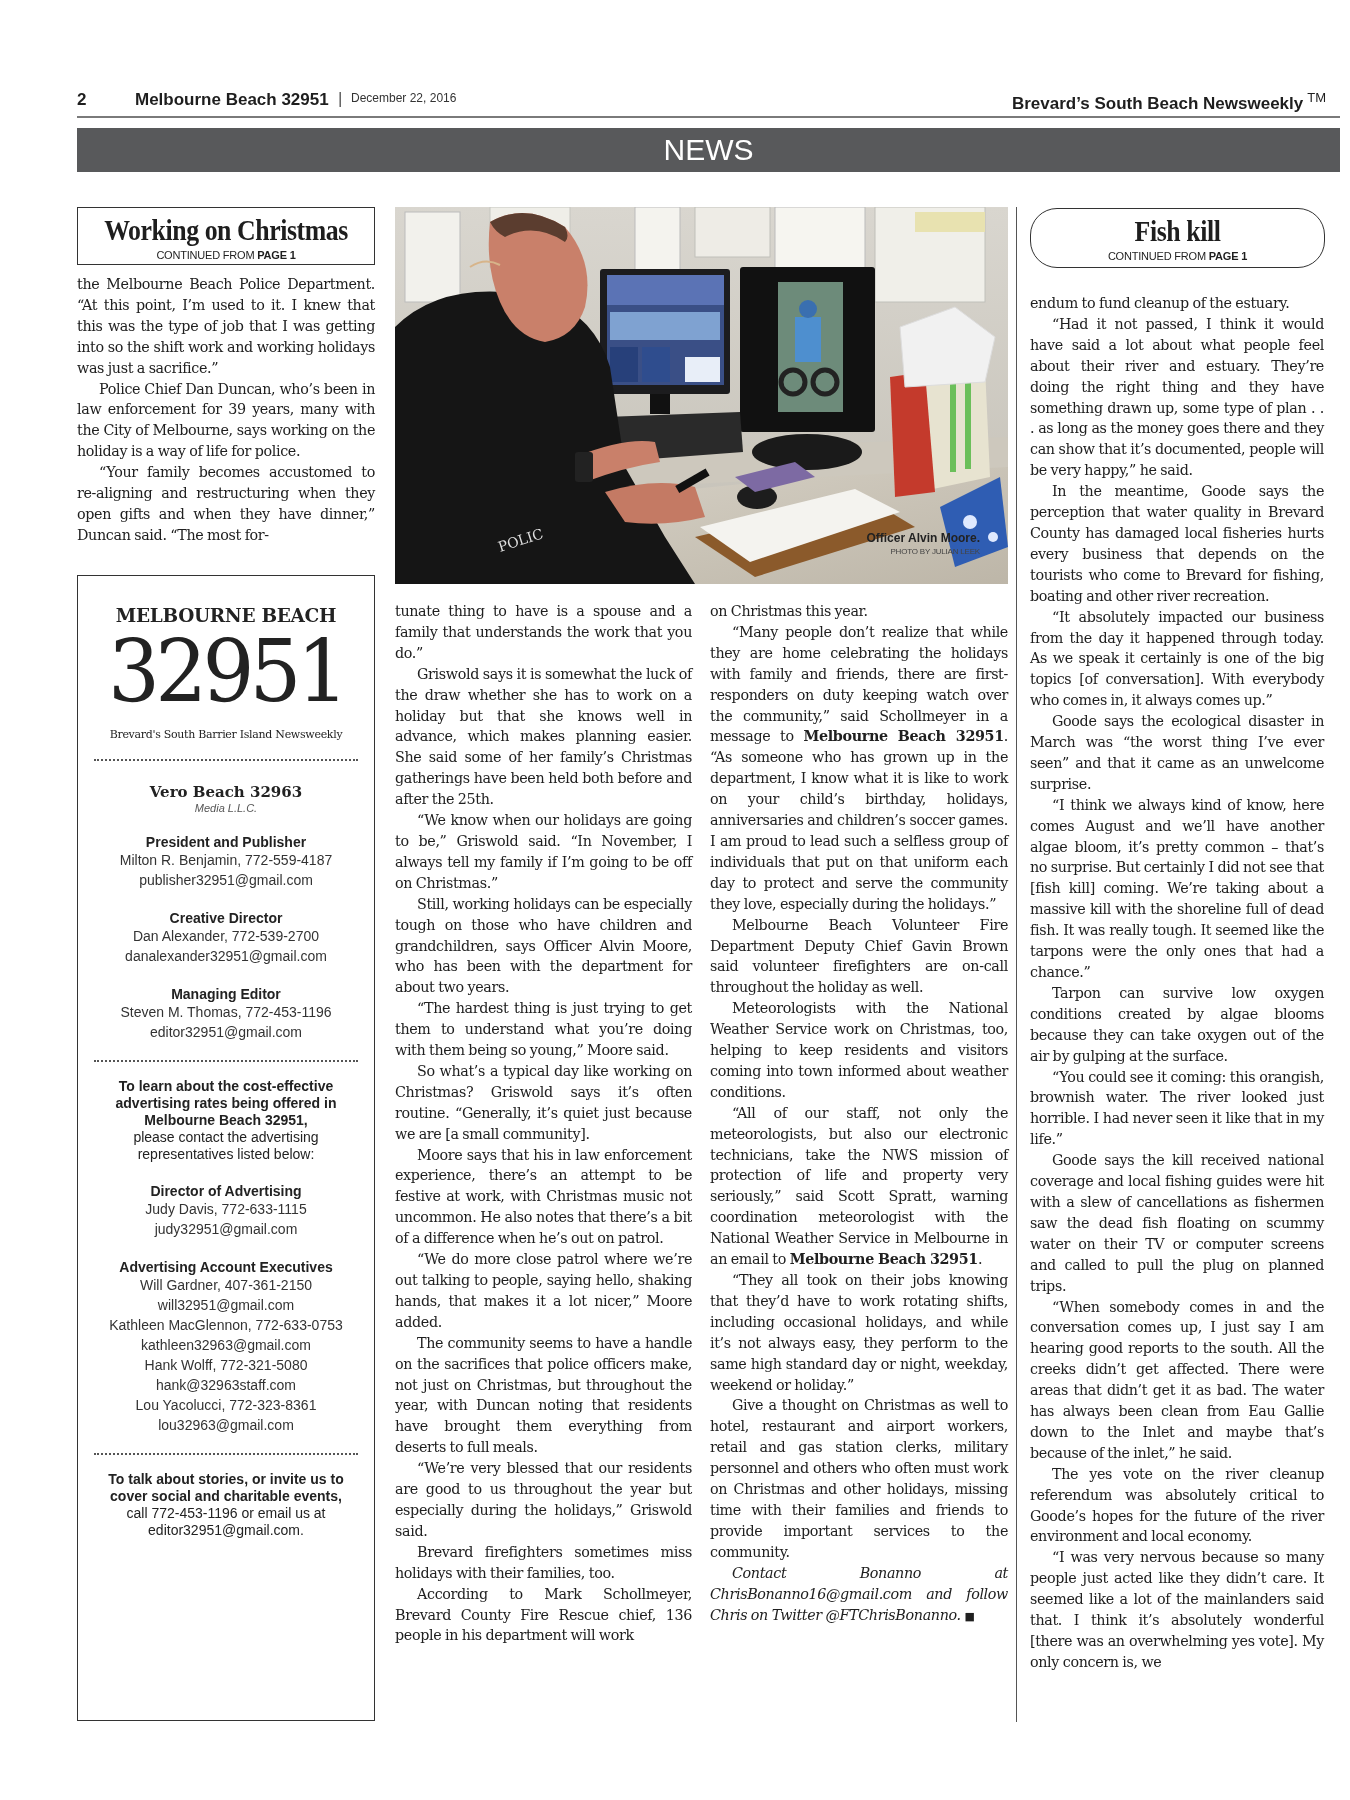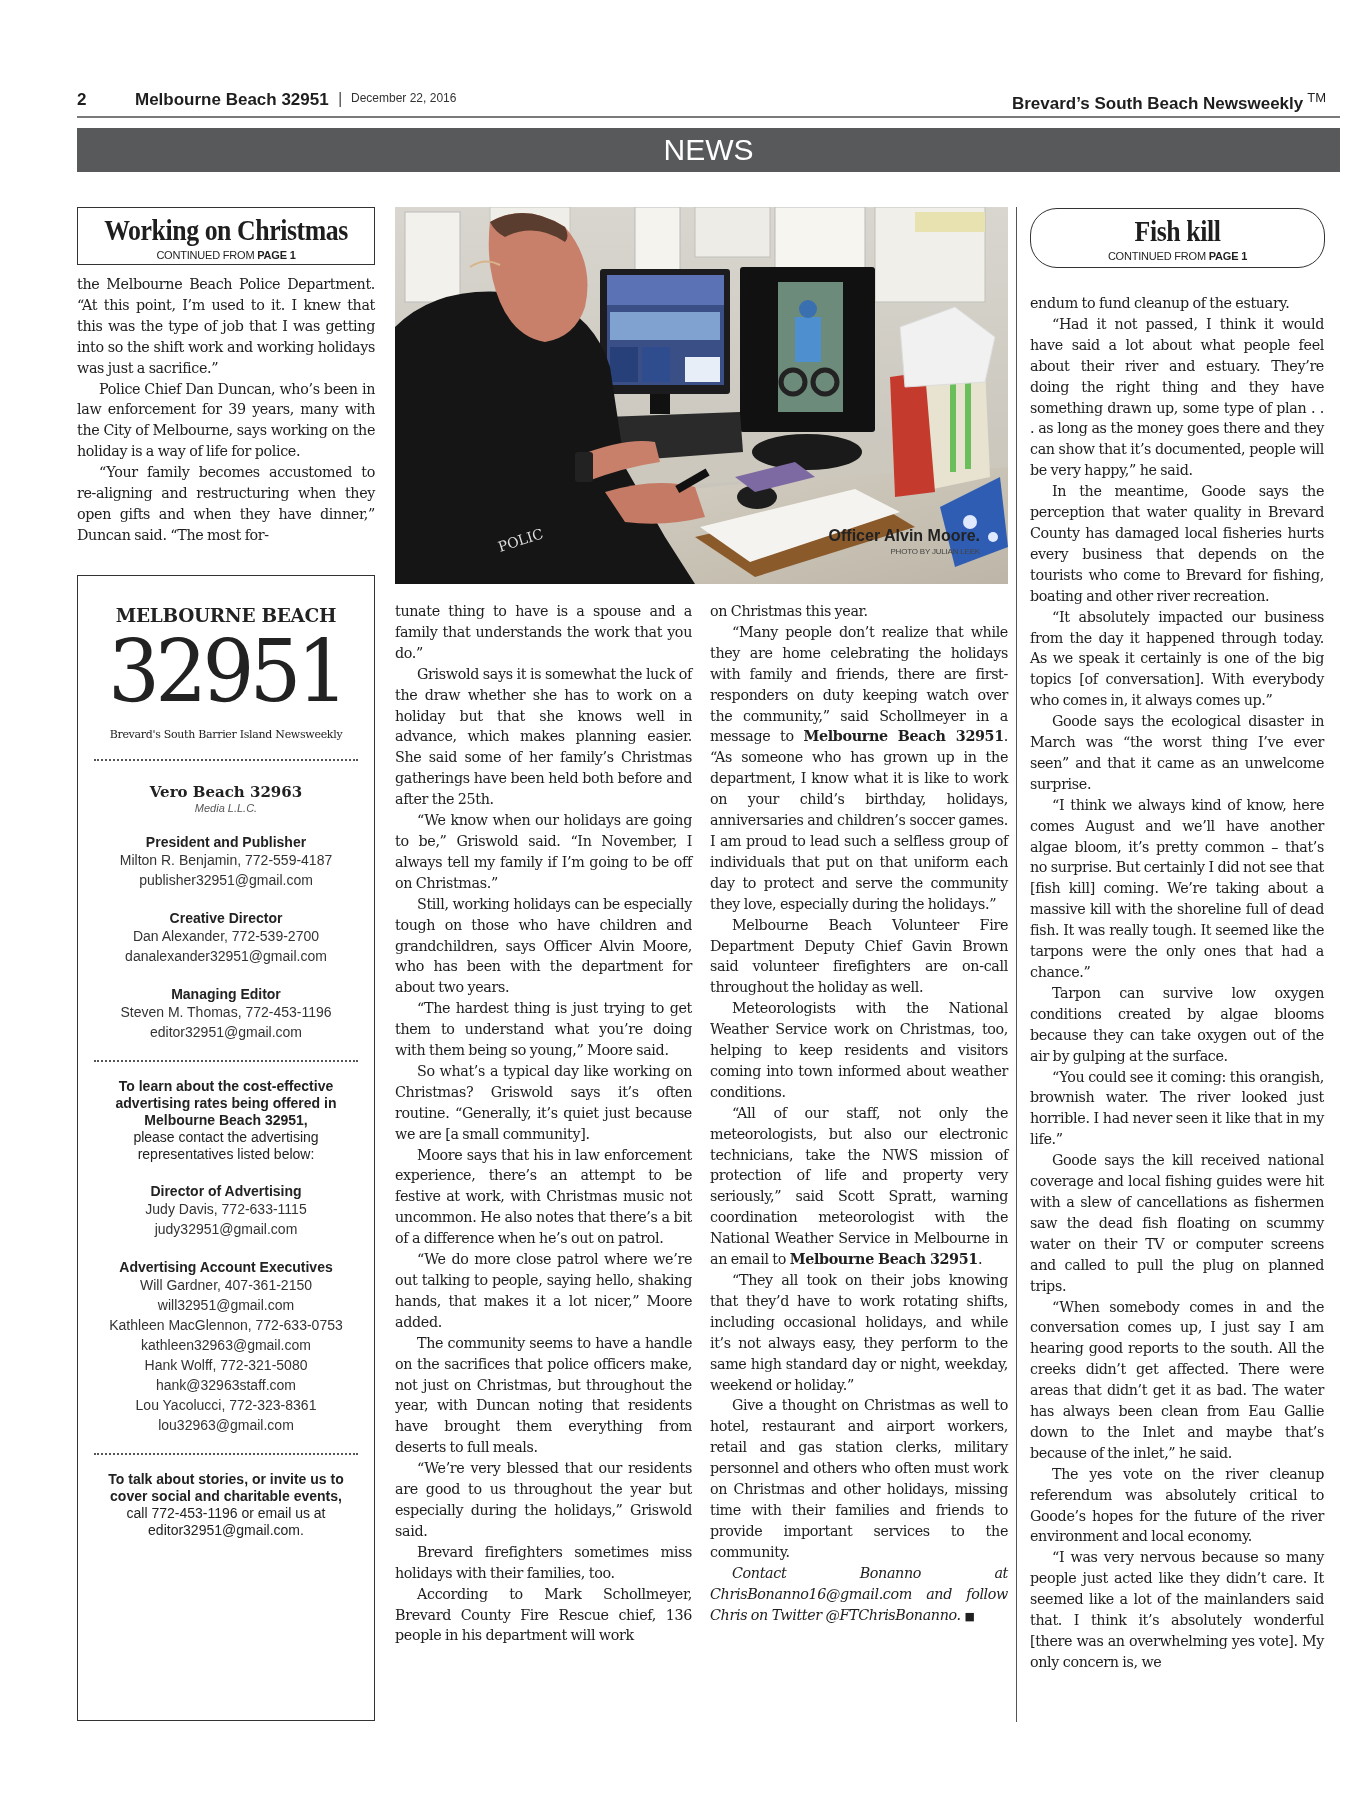--- a/index.html
+++ b/index.html
@@ -29,21 +29,21 @@
   
   .col { font-family:"DejaVu Serif", serif; font-size:14.3px; line-height:20.9px; text-align:justify; color:#202020; letter-spacing:-0.35px; word-spacing:-0.5px; }
   .col p { margin:0; text-indent:22px; }
   .col p.noindent { text-indent:0; }
   .col b { font-weight:bold; }
   .col i { font-style:italic; }
 
   
   #photo { left:395px; top:207px; width:613px; height:377px; background:#cfcac0; overflow:hidden; }
   #photo-caption { right:28px; bottom:28px; text-align:right; }
-  #caption-name { font-family:"Liberation Sans", sans-serif; font-weight:bold; font-size:16px; color:#222; }
+  #caption-name { font-family:"Liberation Sans", sans-serif; font-weight:bold; font-size:12px; color:#222; }
   #caption-credit { font-family:"Liberation Sans", sans-serif; font-size:8px; color:#444; margin-top:2px; letter-spacing:-0.2px; }
 
   
   #col-rule { left:1016px; top:207px; width:1px; height:1515px; background:#555; }
 
   
   #masthead { left:77px; top:575px; width:298px; height:1146px; border:1.5px solid #333; box-sizing:border-box; text-align:center; font-family:"Liberation Sans", sans-serif; color:#333; }
   #mh-top { font-family:"DejaVu Serif", serif; font-weight:bold; font-size:18.5px; margin-top:29px; color:#222; letter-spacing:-0.3px; }
   #mh-num { font-family:"DejaVu Serif", serif; font-size:86px; line-height:86px; margin-top:2px; color:#222; letter-spacing:-5px; transform:scaleX(0.95); font-weight:normal; }
   #mh-sub { font-family:"DejaVu Serif", serif; font-size:11px; margin-top:14px; color:#222; letter-spacing:-0.3px; }

